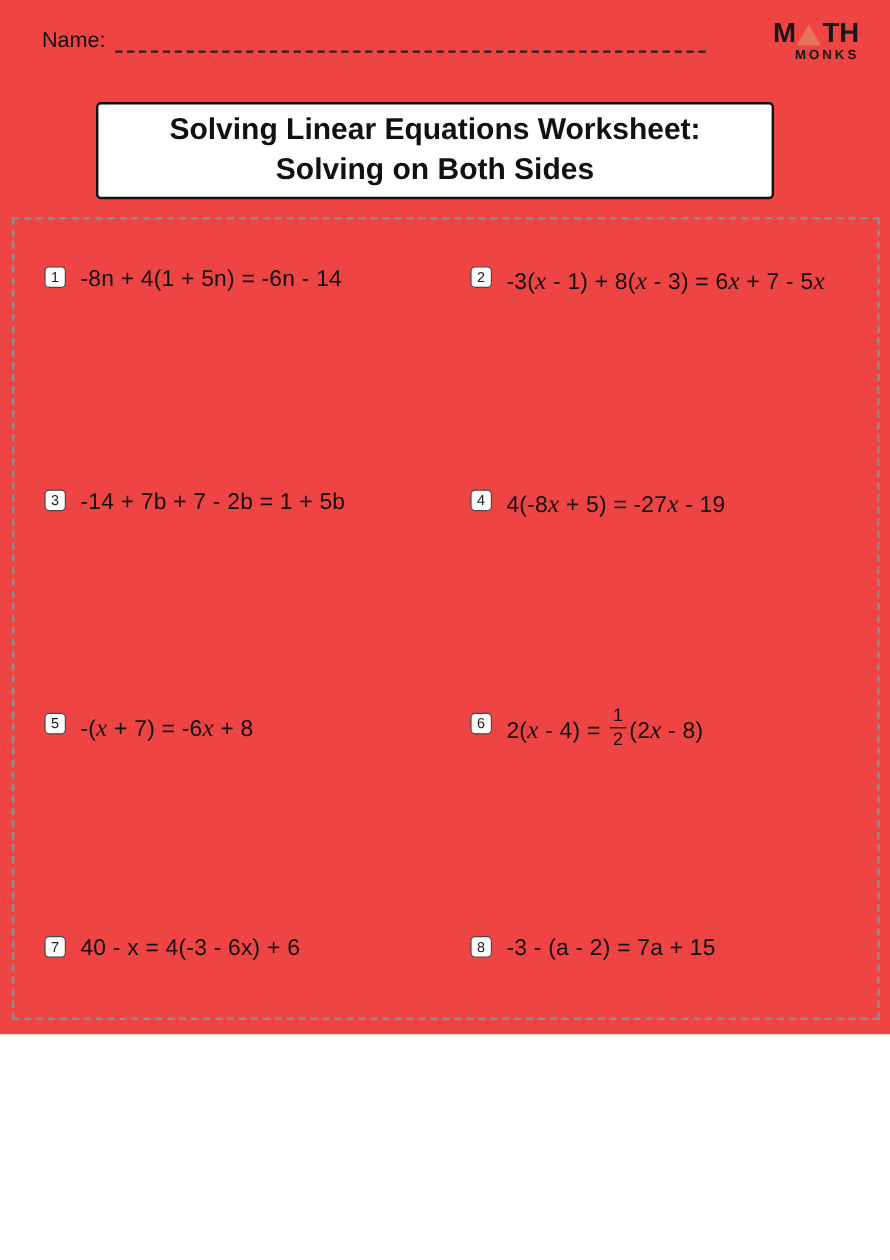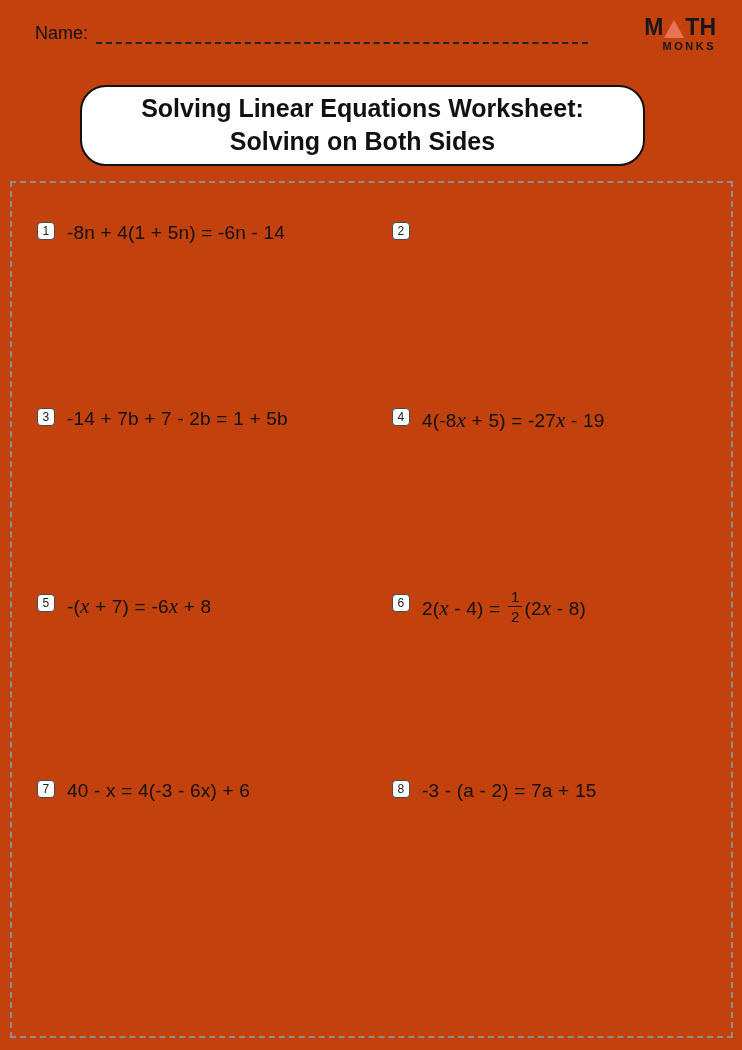--- a/index.html
+++ b/index.html
@@ -1,21 +1,21 @@
 <!DOCTYPE html>
 <html><head>
 <meta charset="utf-8">
 <style>
   * { margin: 0; padding: 0; box-sizing: border-box; }
   html, body { background: #ffffff; }
   .page {
     position: relative;
     width: 742px;
-    height: 1050px;
-    background: #c2410c;
+    height: 862px;
+    background: #ef4444;
     font-family: "Liberation Sans", sans-serif;
     color: #1a1a1a;
     overflow: hidden;
   }
 
   
   .name-row {
     position: absolute;
     top: 22px;
     left: 35px;
@@ -60,21 +60,21 @@
     margin-top: 1px;
   }
 
   
   .title-box {
     position: absolute;
     top: 85px;
     left: 80px;
     width: 565px;
     border: 2.5px solid #111;
-    border-radius: 26px;
+    border-radius: 4px;
     padding: 5px 10px 7px;
     text-align: center;
     font-size: 25px;
     font-weight: bold;
     line-height: 1.3;
     color: #111;
     background: #fff;
   }
 
   
@@ -163,20 +163,21 @@
   </div>
 
   <div class="content-box">
     <div class="problems-grid" id="problems-grid">
         <div class="problem">
           <span class="num-badge">1</span>
           <span class="equation"><span>-8n + 4(1 + 5n) = -6n - 14</span></span>
         </div>
         <div class="problem">
           <span class="num-badge">2</span>
+          <span class="equation"><span>-3(</span><span class="var">x</span><span> - 1) + 8(</span><span class="var">x</span><span> - 3) = 6</span><span class="var">x</span><span> + 7 - 5</span><span class="var">x</span></span>
         </div>
         <div class="problem">
           <span class="num-badge">3</span>
           <span class="equation"><span>-14 + 7b + 7 - 2b = 1 + 5b</span></span>
         </div>
         <div class="problem">
           <span class="num-badge">4</span>
           <span class="equation"><span>4(-8</span><span class="var">x</span><span> + 5) = -27</span><span class="var">x</span><span> - 19</span></span>
         </div>
         <div class="problem">

